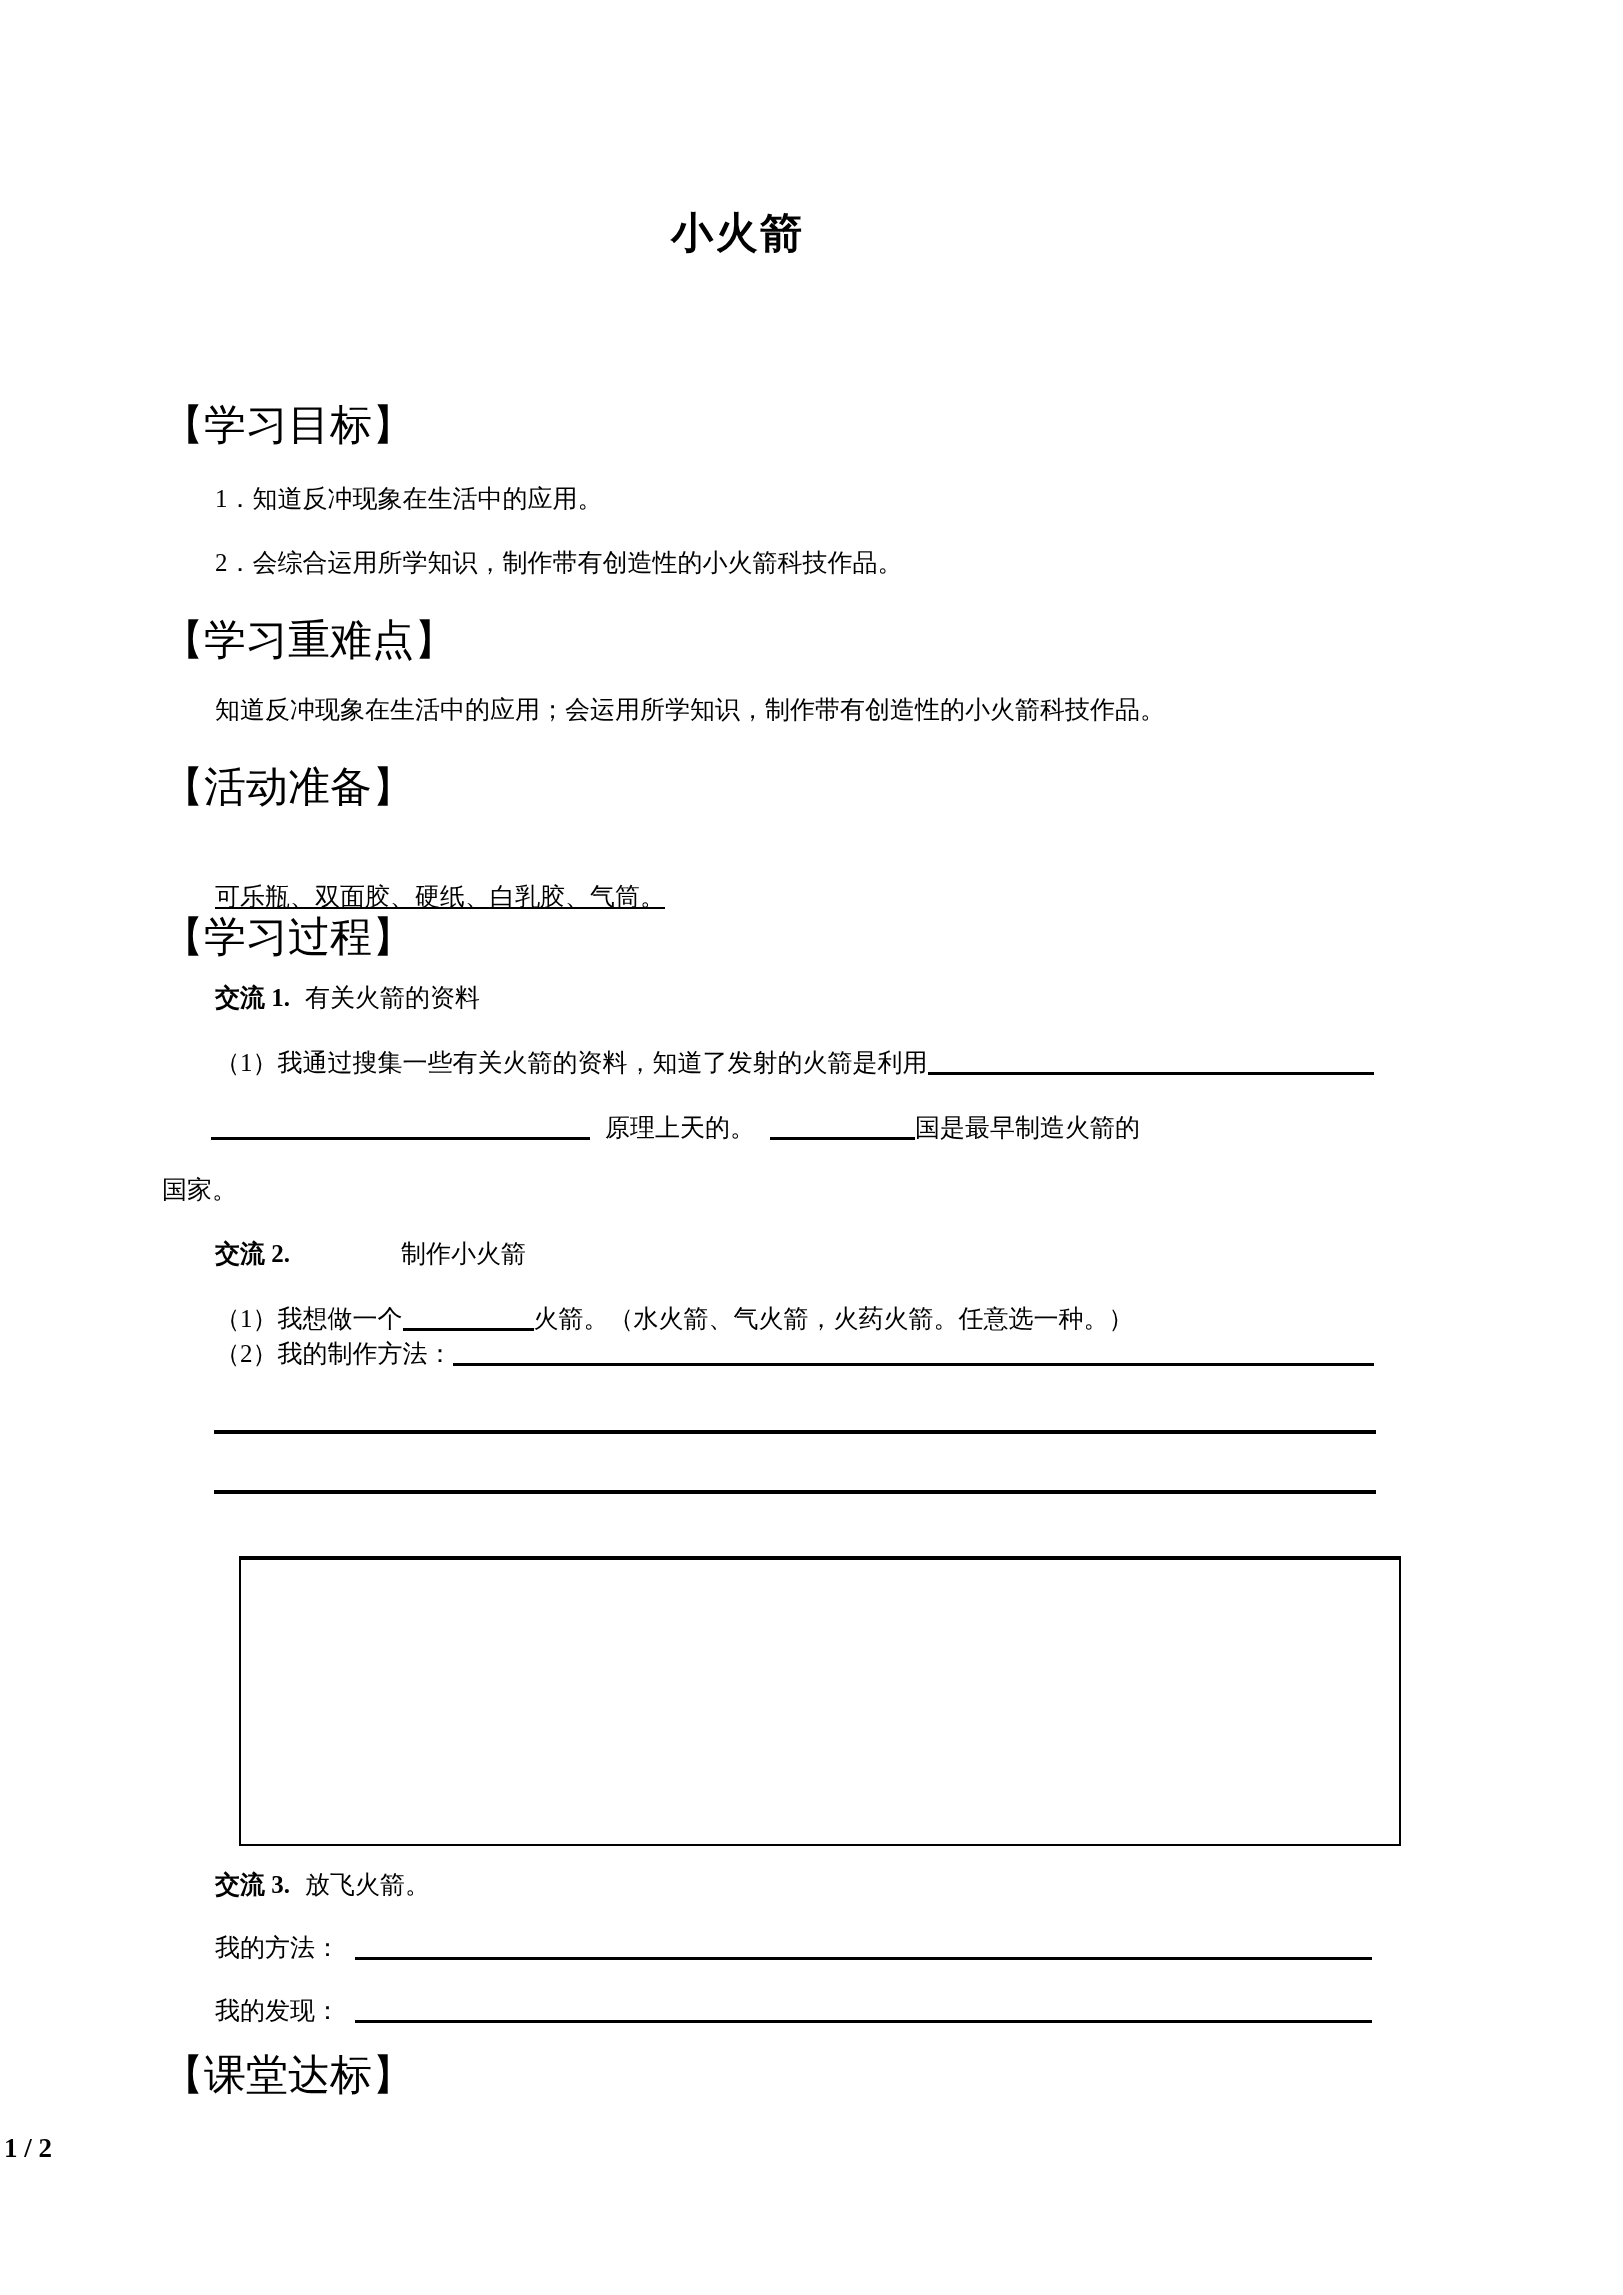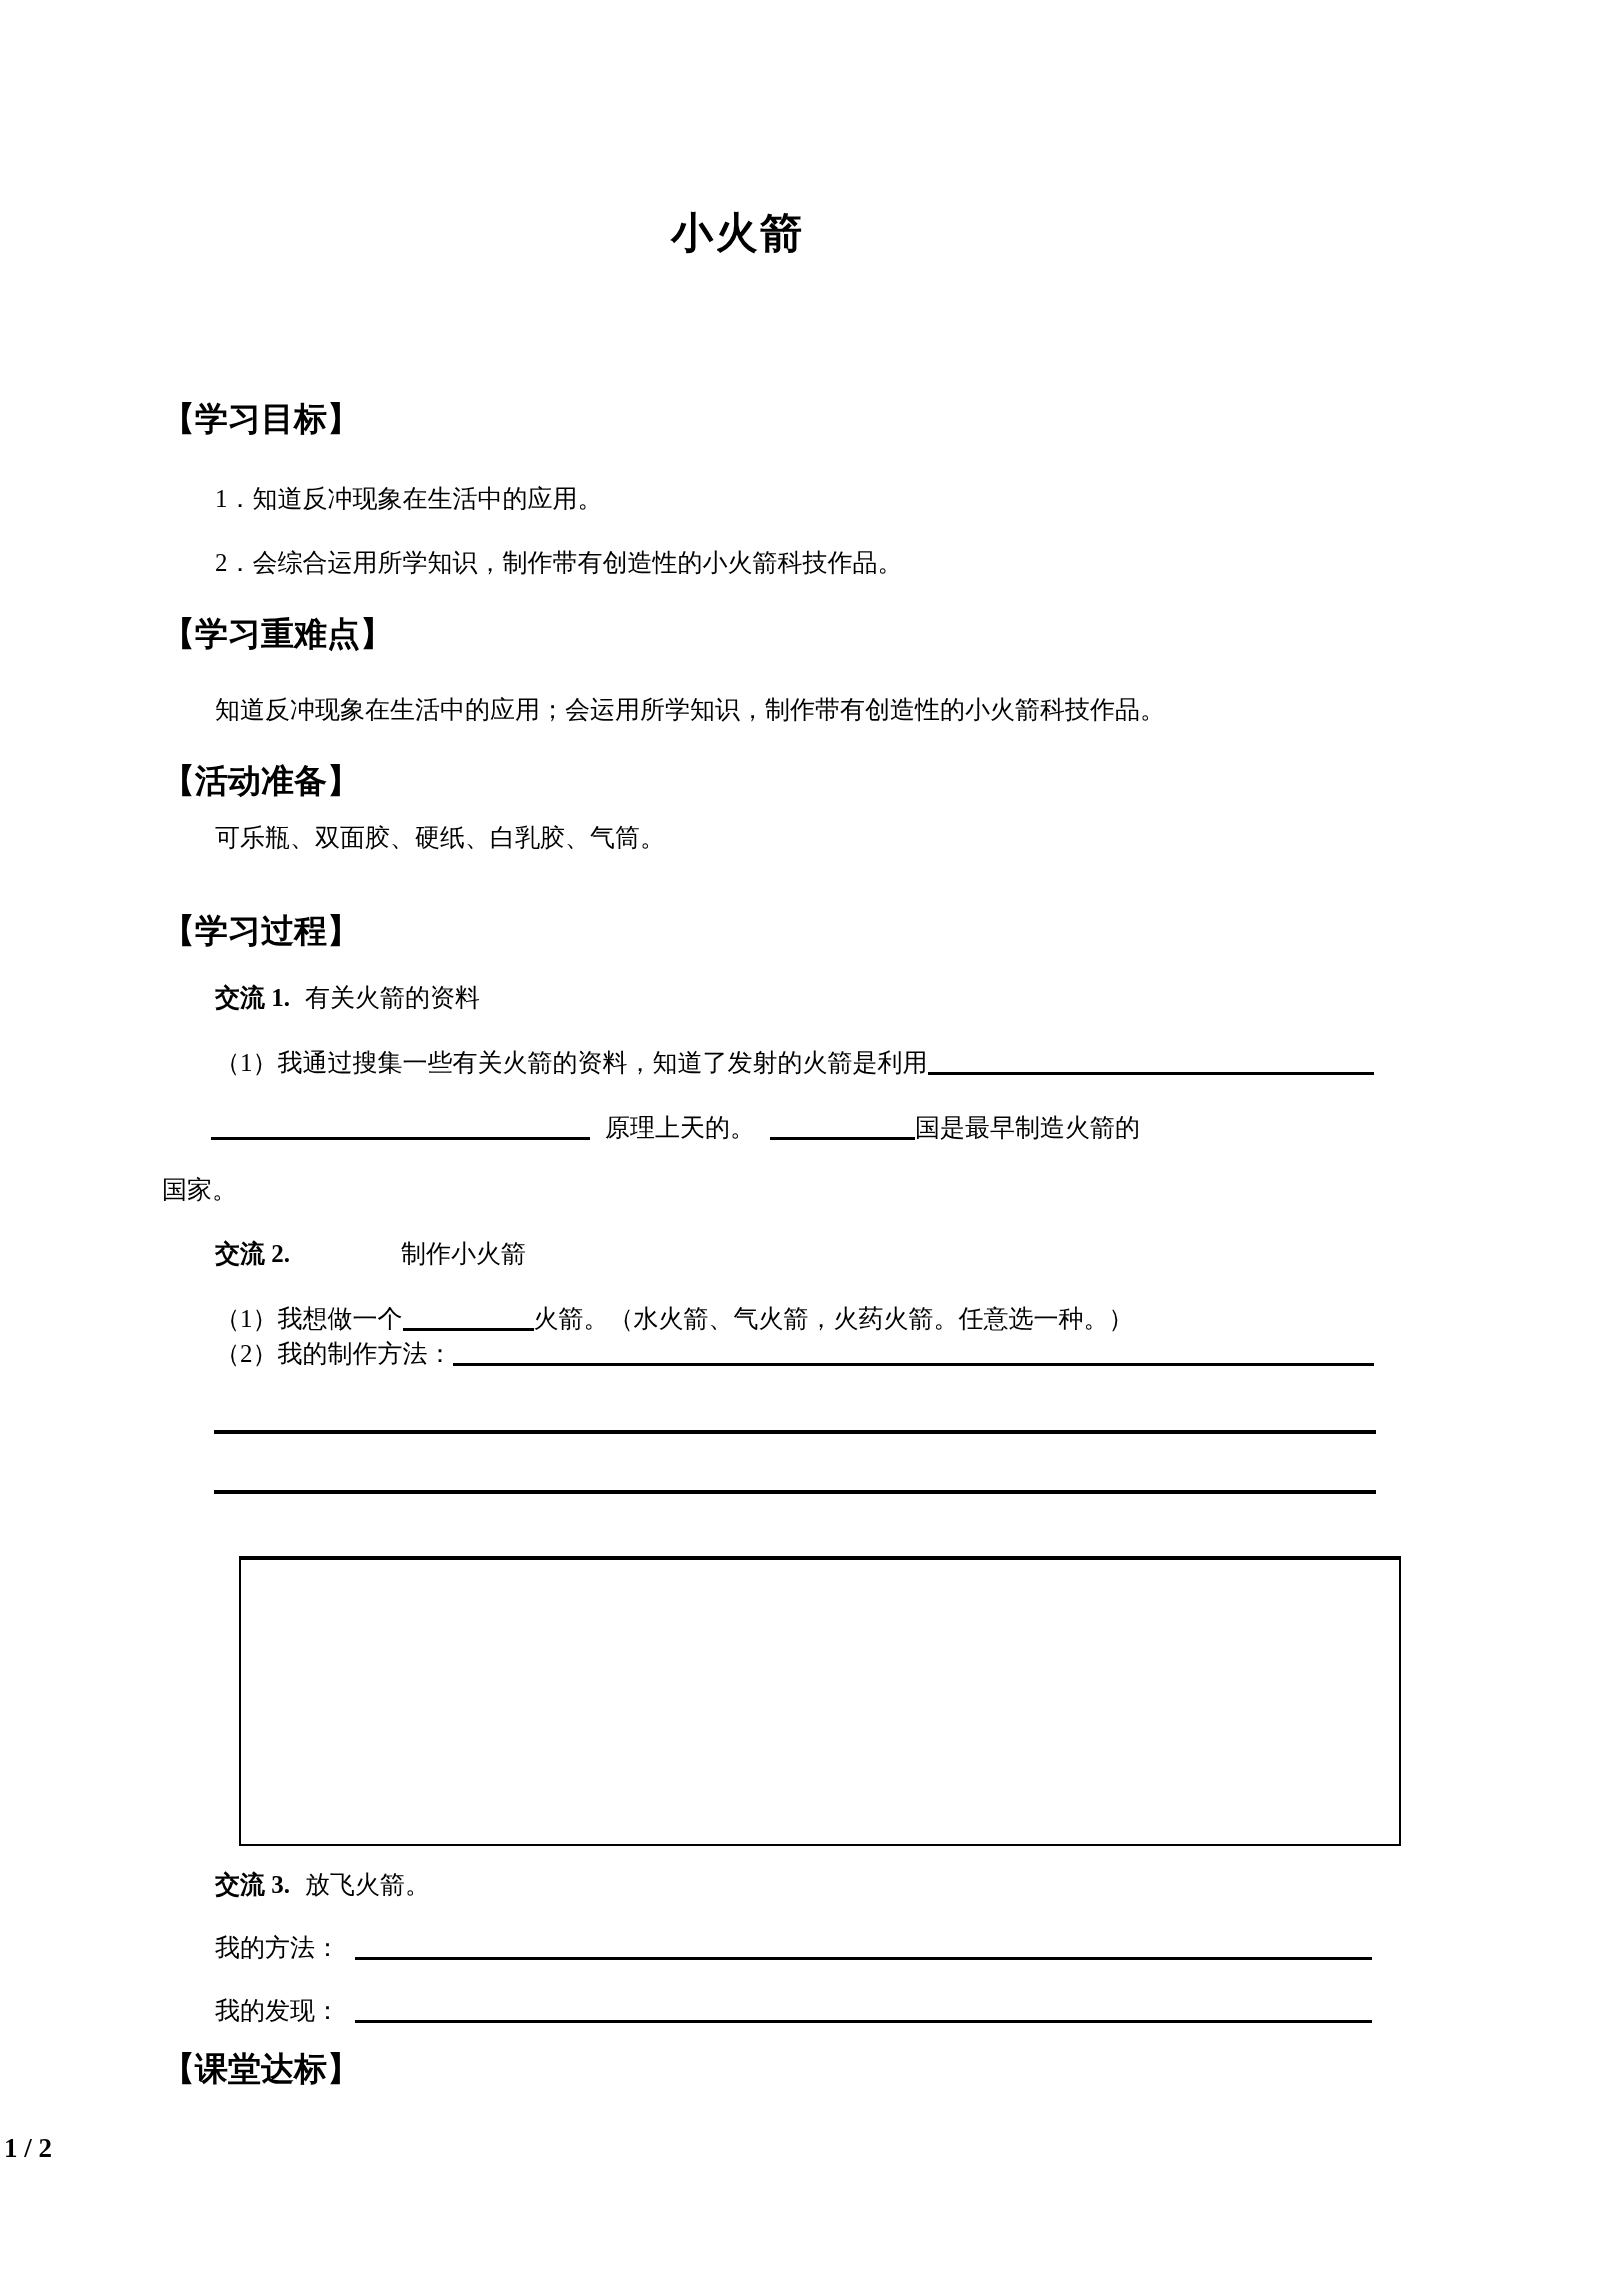--- a/index.html
+++ b/index.html
@@ -15,21 +15,21 @@
   .abs { position: absolute; }
   .doc-title {
     left: 0; width: 1476px; top: 205px;
     text-align: center;
     font-size: 42px; font-weight: bold;
     letter-spacing: 2.7px;
     white-space: nowrap;
   }
   .heading {
     left: 162px;
-    font-size: 33px; font-weight: bold;
+    font-size: 42px; font-weight: normal;
     white-space: nowrap;
   }
   .line {
     left: 215px; width: 1159px;
     font-size: 25px; line-height: 1.28;
     white-space: nowrap;
     display: flex; align-items: flex-end;
   }
   .line .txt { flex: 0 0 auto; }
   .line .bold { font-weight: bold; }
@@ -75,21 +75,21 @@
   <div class="abs line" style="top:547px;">
     <span class="txt">2．会综合运用所学知识，制作带有创造性的小火箭科技作品。</span>
   </div>
 
   <div class="abs heading" style="top:612px;">【学习重难点】</div>
   <div class="abs line" style="top:694px;">
     <span class="txt">知道反冲现象在生活中的应用；会运用所学知识，制作带有创造性的小火箭科技作品。</span>
   </div>
 
   <div class="abs heading" style="top:759px;">【活动准备】</div>
-  <div class="abs line" style="top:822px;">
+  <div class="abs line" style="top:881px;text-decoration:underline;">
     <span class="txt">可乐瓶、双面胶、硬纸、白乳胶、气筒。</span>
   </div>
 
   <div class="abs heading" style="top:909px;">【学习过程】</div>
 
   <div class="abs line" style="top:982px;">
     <span class="txt bold">交流 1.</span>
     <span class="gap"></span>
     <span class="txt">有关火箭的资料</span>
   </div>

